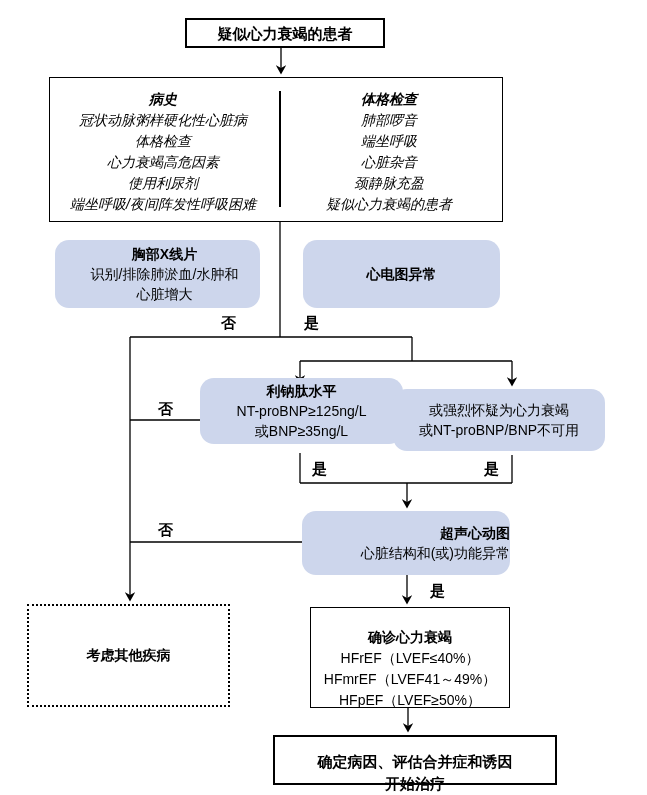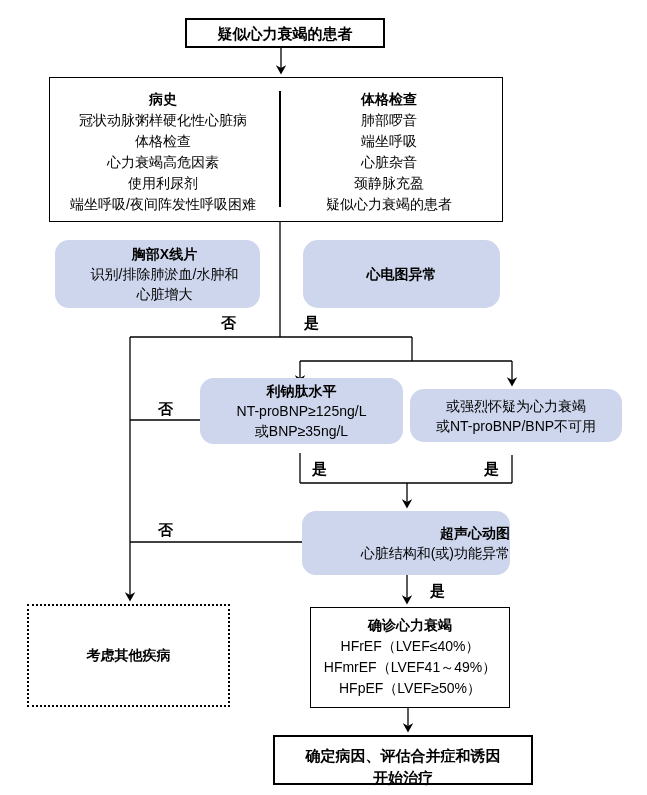--- a/index.html
+++ b/index.html
@@ -51,21 +51,21 @@
       <path d="M302,542 L130,542"></path>
       <path d="M407,575 L407,603" marker-end="url(#arr)"></path>
       <path d="M408,708 L408,731" marker-end="url(#arr)"></path>
     </g>
   </svg>
 
   <div class="box bordered bold" style="left:185px;top:18px;width:200px;height:30px;font-size:15px;line-height:27px;">
     <span>疑似心力衰竭的患者</span>
   </div>
 
-  <div class="box bordered-thin" style="left:49px;top:77px;width:454px;height:145px;">
+  <div class="box bordered-thin" style="left:49px;top:77px;width:454px;height:145px;font-style:italic;">
     <div class="divider"></div>
     <div class="cols">
       <div class="col">
         <div class="line bold">病史</div>
         <div class="line">冠状动脉粥样硬化性心脏病</div>
         <div class="line">体格检查</div>
         <div class="line">心力衰竭高危因素</div>
         <div class="line">使用利尿剂</div>
         <div class="line">端坐呼吸/夜间阵发性呼吸困难</div>
       </div>
@@ -79,57 +79,57 @@
       </div>
     </div>
   </div>
 
   <div class="box blue" style="left:55px;top:240px;width:205px;height:68px;padding-top:4px;padding-left:14px;">
     <div class="line20 bold">胸部X线片</div>
     <div class="line20">识别/排除肺淤血/水肿和</div>
     <div class="line20">心脏增大</div>
   </div>
 
-  <div class="box blue vcenter" style="left:303px;top:240px;width:197px;height:68px;border-radius:15px;">
+  <div class="box blue vcenter" style="left:303px;top:240px;width:197px;height:68px;">
     <div class="line20 bold">心电图异常</div>
   </div>
 
   <div class="label" style="left:221px;top:315px;">否</div>
   <div class="label" style="left:304px;top:315px;">是</div>
   <div class="label" style="left:158px;top:401px;">否</div>
   <div class="label" style="left:312px;top:461px;">是</div>
   <div class="label" style="left:484px;top:461px;">是</div>
   <div class="label" style="left:158px;top:522px;">否</div>
   <div class="label" style="left:430px;top:583px;">是</div>
 
   <div class="box blue" style="left:200px;top:378px;width:203px;height:66px;padding-top:3px;">
     <div class="line20 bold">利钠肽水平</div>
     <div class="line20">NT-proBNP≥125ng/L</div>
     <div class="line20">或BNP≥35ng/L</div>
   </div>
 
-  <div class="box blue vcenter" style="left:410px;top:389px;width:212px;height:53px;">
+  <div class="box blue vcenter" style="left:393px;top:389px;width:212px;height:62px;">
     <div class="line20">或强烈怀疑为心力衰竭</div>
     <div class="line20">或NT-proBNP/BNP不可用</div>
   </div>
 
   <div class="box blue vcenter" style="left:302px;top:511px;width:208px;height:64px;align-items:flex-end;">
     <div class="line20 bold">超声心动图</div>
     <div class="line20">心脏结构和(或)功能异常</div>
   </div>
 
   <div class="box dashed vcenter" style="left:27px;top:604px;width:203px;height:103px;">
     <div class="line bold">考虑其他疾病</div>
   </div>
 
-  <div class="box bordered-thin" style="left:310px;top:607px;width:200px;height:101px;padding-top:7px;">
+  <div class="box bordered-thin" style="left:310px;top:607px;width:200px;height:101px;padding-top:19px;">
     <div class="line bold">确诊心力衰竭</div>
     <div class="line">HFrEF（LVEF≤40%）</div>
     <div class="line">HFmrEF（LVEF41～49%）</div>
     <div class="line">HFpEF（LVEF≥50%）</div>
   </div>
 
-  <div class="box bordered" style="left:273px;top:735px;width:260px;height:50px;padding-top:8px;">
+  <div class="box bordered" style="left:273px;top:735px;width:284px;height:50px;padding-top:14px;">
     <div class="bold" style="font-size:15px;line-height:22px;white-space:nowrap;">确定病因、评估合并症和诱因</div>
     <div class="bold" style="font-size:15px;line-height:22px;white-space:nowrap;">开始治疗</div>
   </div>
 
 </div>
 
 </body></html>

